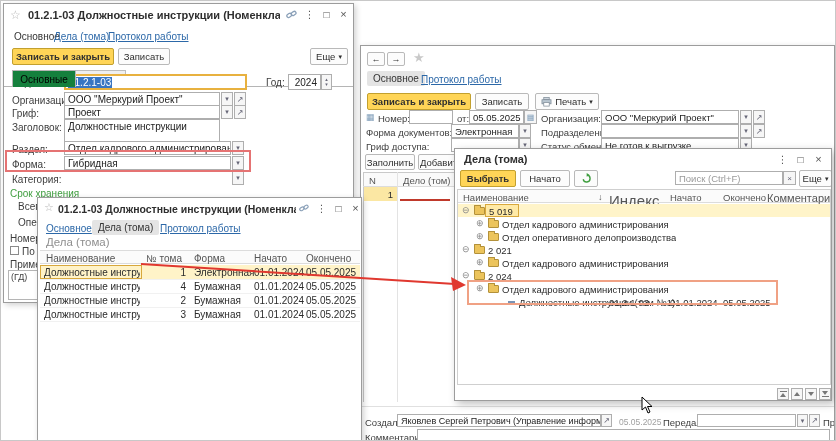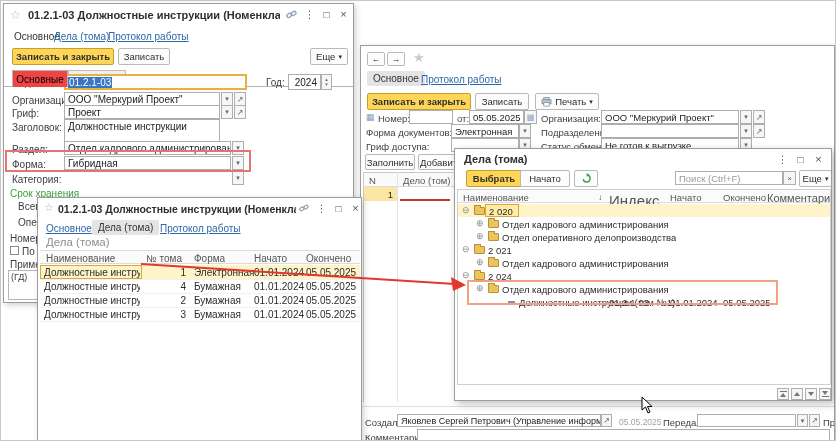--- a/index.html
+++ b/index.html
@@ -65,21 +65,21 @@
     <div class="lk" style="left:104px;top:27px">Протокол работы</div>
 
     <button class="bt by" style="left:8px;top:44px;width:102px;height:17px;font-size:9.5px">Записать и закрыть</button>
     <button class="bt" style="left:114px;top:44px;width:52px;height:17px;font-size:9.5px">Записать</button>
     <button class="bt" style="left:306px;top:44px;width:38px;height:17px;font-size:9.5px">
       <span>Еще</span>
         <span style="font-size:7px">▾</span>
     </button>
 
     <div class="sep" style="left:0;top:82px;width:351px;height:1px;background:#b5b5b5"></div>
-    <div class="a" style="left:8px;top:66px;width:56px;height:17px;border:1px solid #b5b5b5;border-bottom:none;background:#ef4444;z-index:2;font-size:10px;display:flex;align-items:center;justify-content:center">Основные</div>
+    <div class="a" style="left:8px;top:66px;width:64px;height:17px;border:1px solid #b5b5b5;border-bottom:none;background:#15803d;z-index:2;font-size:10px;display:flex;align-items:center;justify-content:center">Основные</div>
     <div class="a" style="left:64px;top:66px;width:58px;height:16px;border:1px solid #bdbdbd;background:#efefef;font-size:10px;display:flex;align-items:center;justify-content:center;color:#444">Настройка</div>
 
     <div class="lb" style="left:8px;top:73px">Индекс:</div>
     <div class="fd" style="left:60px;top:70px;width:183px;height:16px;border:2px solid #e8b13f;padding:0 2px">
       <span style="background:#3875c2;color:#fff;padding:0 1px">01.2.1-03</span>
     </div>
     <div class="lb" style="left:262px;top:73px">Год:</div>
     <div class="fd" style="left:284px;top:70px;width:33px;height:16px;justify-content:flex-end">2024</div>
     <div class="mb" style="left:317px;top:70px;width:11px;height:16px;flex-direction:column;font-size:5px;line-height:5px">
       <span>▴</span>
@@ -255,21 +255,21 @@
     <div class="sep" style="left:2px;top:109px;width:320px;height:1px;background:#f1f1f1"></div>
     <div class="sep" style="left:2px;top:123px;width:320px;height:1px;background:#f1f1f1"></div>
   </div>
 
   <div class="w" style="left:453px;top:147px;width:378px;height:253px;z-index:4;box-shadow:3px 3px 8px rgba(0,0,0,.25)">
     <div class="lb" style="left:9px;top:4px;font-size:11px;font-weight:700;color:#2e2e2e">Дела (тома)</div>
     <div class="wic" style="left:320px;top:3px">⋮</div>
     <div class="wic" style="left:338px;top:3px">□</div>
     <div class="wic" style="left:356px;top:3px;font-size:11px">×</div>
 
-    <button class="bt by" style="left:11px;top:21px;width:56px;height:17px;font-size:9.5px">Выбрать</button>
+    <button class="bt by" style="left:5px;top:21px;width:56px;height:17px;font-size:9.5px">Выбрать</button>
     <button class="bt" style="left:65px;top:21px;width:50px;height:17px;font-size:9.5px">Начато</button>
     <button class="bt" style="left:119px;top:21px;width:24px;height:17px">
       <span style="display:flex">
           <svg width="11" height="11" viewBox="0 0 12 12">
             <path d="M6.5 2.2 A3.8 3.8 0 1 1 2.4 6.8" fill="none" stroke="#3f9e3f" stroke-width="1.5"></path>
             <path d="M6.2 0 L9.4 2.2 L6.2 4.2 Z" fill="#3f9e3f"></path>
           </svg>
         </span>
     </button>
     <input class="search" style="left: 220px; top: 22px; width: 108px; height: 14px;" placeholder="Поиск (Ctrl+F)">
@@ -285,21 +285,21 @@
     <div class="th" style="left:143px;top:43px;font-size:9px">↓</div>
     <div class="th" style="left:154px;top:43px;font-size:15px">Индекс</div>
     <div class="th" style="left:215px;top:43px;font-size:9.5px">Начато</div>
     <div class="th" style="left:268px;top:43px;font-size:9.5px">Окончено</div>
     <div class="th" style="left:312px;top:43px;font-size:11px">Комментарий</div>
 
     <div class="a hl" style="left:3px;top:55px;width:372px;height:13px;background:#fff4c9"></div>
     <div class="exp" style="left:7px;top:57px">⊖</div>
     <div class="folder" style="left:19px;top:58px"></div>
     <div class="a" style="left:30px;top:55px;width:34px;height:13px;border:1px solid #d8a83c;background:#ffeaa6"></div>
-    <div class="td" style="left:34px;top:57px;font-size:9.5px">2 020</div>
+    <div class="td" style="left:34px;top:57px;font-size:9.5px">5 019</div>
 
     <div class="exp" style="left:21px;top:70px">⊕</div>
     <div class="folder" style="left:33px;top:71px"></div>
     <div class="td" style="left:47px;top:70px;font-size:9.5px">Отдел кадрового администрирования</div>
 
     <div class="exp" style="left:21px;top:83px">⊕</div>
     <div class="folder" style="left:33px;top:84px"></div>
     <div class="td" style="left:47px;top:83px;font-size:9.5px">Отдел оперативного делопроизводства</div>
 
     <div class="exp" style="left:7px;top:96px">⊖</div>

